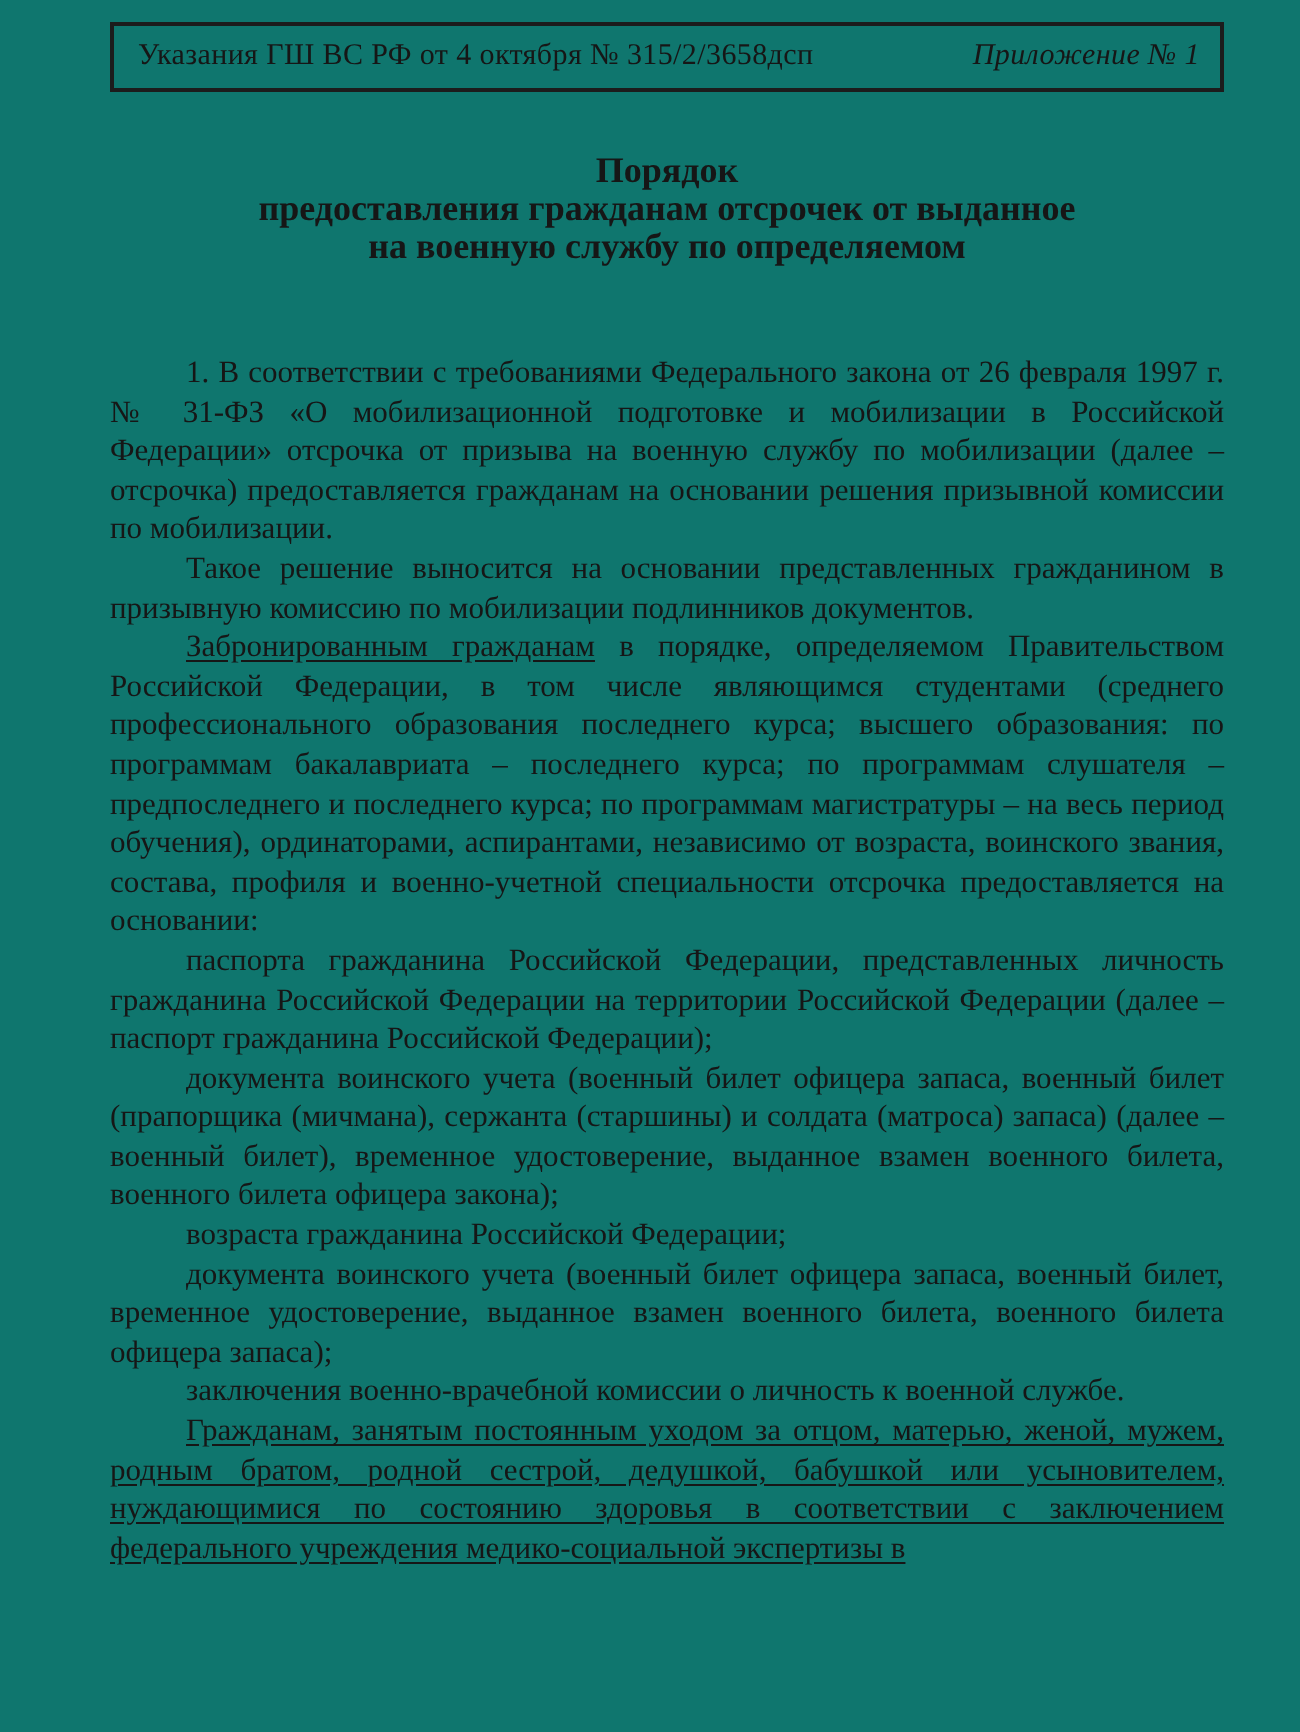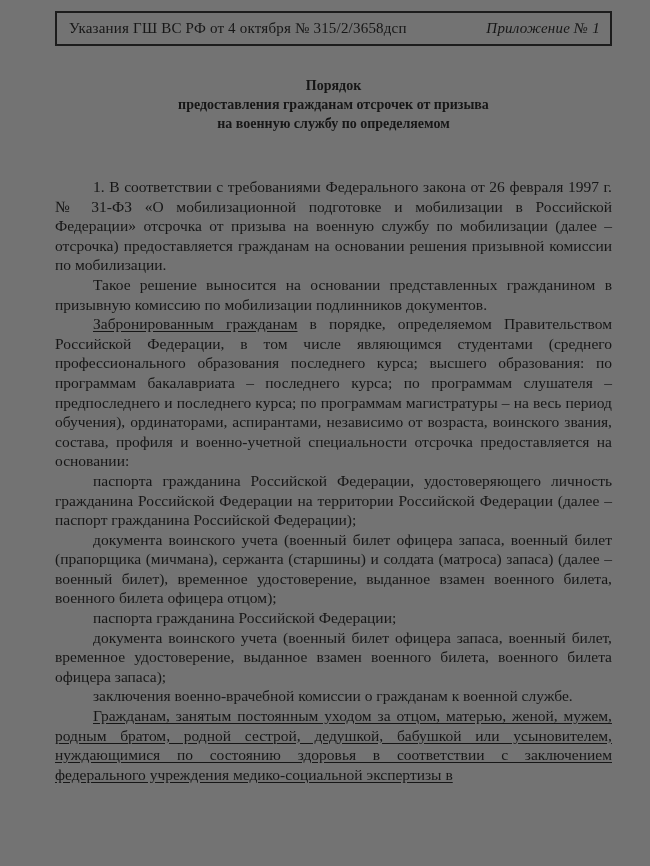--- a/index.html
+++ b/index.html
@@ -4,42 +4,42 @@
 <style>
   * { box-sizing: border-box; }
   html, body { margin: 0; padding: 0; }
   body {
     width: 650px; height: 866px;
     background: #ffffff;
     font-family: "Liberation Serif", "DejaVu Serif", serif;
   }
   .page {
     width: 650px; height: 866px;
-    background: #737373;
+    background: #0f766e;
     color: #161616;
     padding: 11px 38px 0 55px;
     overflow: hidden;
     position: relative;
   }
   .header-box {
     border: 2px solid #1c1c1c;
     display: flex;
     justify-content: space-between;
     align-items: center;
     padding: 7px 10px 7px 12px;
     font-size: 15px;
     letter-spacing: 0.2px;
   }
   .header-left { white-space: nowrap; }
   .header-right { white-space: nowrap; padding-left: 20px; font-style: italic; }
   .title-block {
     margin-top: 30px;
     text-align: center;
     font-weight: 700;
-    font-size: 14px;
+    font-size: 18px;
     line-height: 19px;
   }
   .doc-body {
     margin-top: 44px;
     font-size: 15.5px;
     line-height: 19.6px;
     text-align: justify;
   }
   .doc-body p {
     margin: 0;
@@ -55,29 +55,29 @@
 
 <div class="page">
 
   <div class="header-box">
     <span class="header-left">Указания ГШ ВС РФ от 4 октября № 315/2/3658дсп</span>
     <span class="header-right">Приложение № 1</span>
   </div>
 
   <div class="title-block">
     <div>Порядок</div>
-    <div>предоставления гражданам отсрочек от призыва</div>
+    <div>предоставления гражданам отсрочек от выданное</div>
     <div>на военную службу по определяемом</div>
   </div>
 
   <div class="doc-body">
       <p><span>1. В соответствии с требованиями Федерального закона от 26 февраля 1997 г. № 31-ФЗ «О мобилизационной подготовке и мобилизации в Российской Федерации» отсрочка от призыва на военную службу по мобилизации (далее – отсрочка) предоставляется гражданам на основании решения призывной комиссии по мобилизации.</span></p>
       <p><span>Такое решение выносится на основании представленных гражданином в призывную комиссию по мобилизации подлинников документов.</span></p>
       <p><span class="u">Забронированным гражданам</span><span> в порядке, определяемом Правительством Российской Федерации, в том числе являющимся студентами (среднего профессионального образования последнего курса; высшего образования: по программам бакалавриата – последнего курса; по программам слушателя – предпоследнего и последнего курса; по программам магистратуры – на весь период обучения), ординаторами, аспирантами, независимо от возраста, воинского звания, состава, профиля и военно-учетной специальности отсрочка предоставляется на основании:</span></p>
-      <p><span>паспорта гражданина Российской Федерации, удостоверяющего личность гражданина Российской Федерации на территории Российской Федерации (далее – паспорт гражданина Российской Федерации);</span></p>
-      <p><span>документа воинского учета (военный билет офицера запаса, военный билет (прапорщика (мичмана), сержанта (старшины) и солдата (матроса) запаса) (далее – военный билет), временное удостоверение, выданное взамен военного билета, военного билета офицера отцом);</span></p>
-      <p><span>паспорта гражданина Российской Федерации;</span></p>
+      <p><span>паспорта гражданина Российской Федерации, представленных личность гражданина Российской Федерации на территории Российской Федерации (далее – паспорт гражданина Российской Федерации);</span></p>
+      <p><span>документа воинского учета (военный билет офицера запаса, военный билет (прапорщика (мичмана), сержанта (старшины) и солдата (матроса) запаса) (далее – военный билет), временное удостоверение, выданное взамен военного билета, военного билета офицера закона);</span></p>
+      <p><span>возраста гражданина Российской Федерации;</span></p>
       <p><span>документа воинского учета (военный билет офицера запаса, военный билет, временное удостоверение, выданное взамен военного билета, военного билета офицера запаса);</span></p>
-      <p><span>заключения военно-врачебной комиссии о гражданам к военной службе.</span></p>
+      <p><span>заключения военно-врачебной комиссии о личность к военной службе.</span></p>
       <p><span class="u">Гражданам, занятым постоянным уходом за отцом, матерью, женой, мужем, родным братом, родной сестрой, дедушкой, бабушкой или усыновителем, нуждающимися по состоянию здоровья в соответствии с заключением федерального учреждения медико-социальной экспертизы в</span></p>
     </div>
 
 </div>
 
 </body></html>

